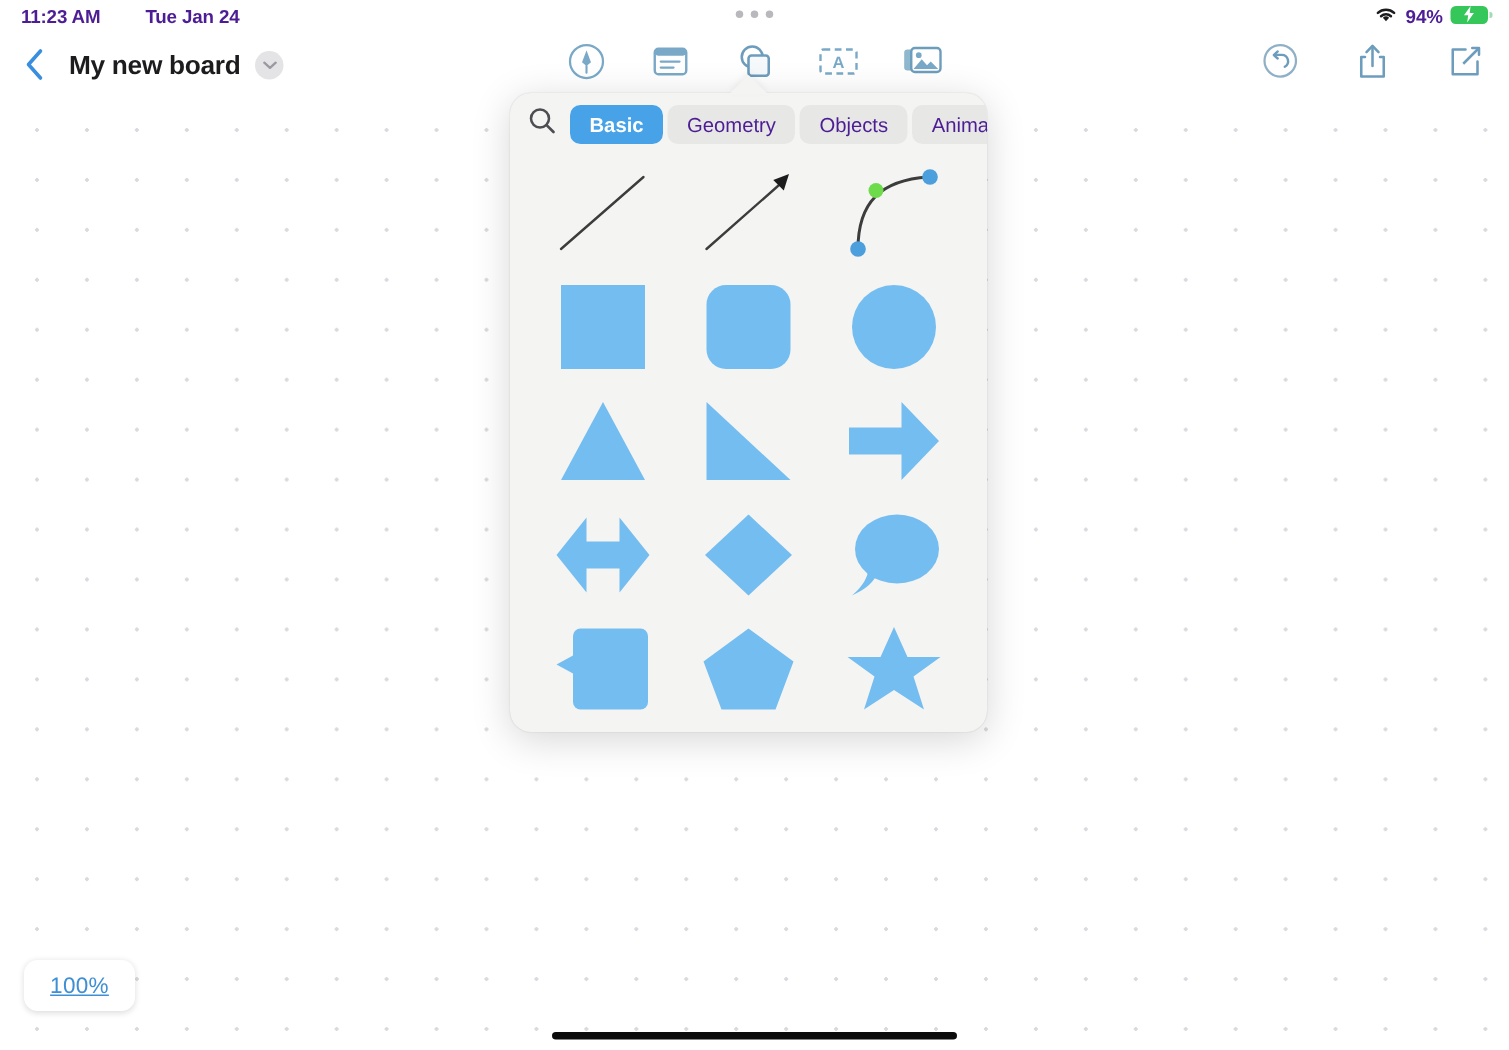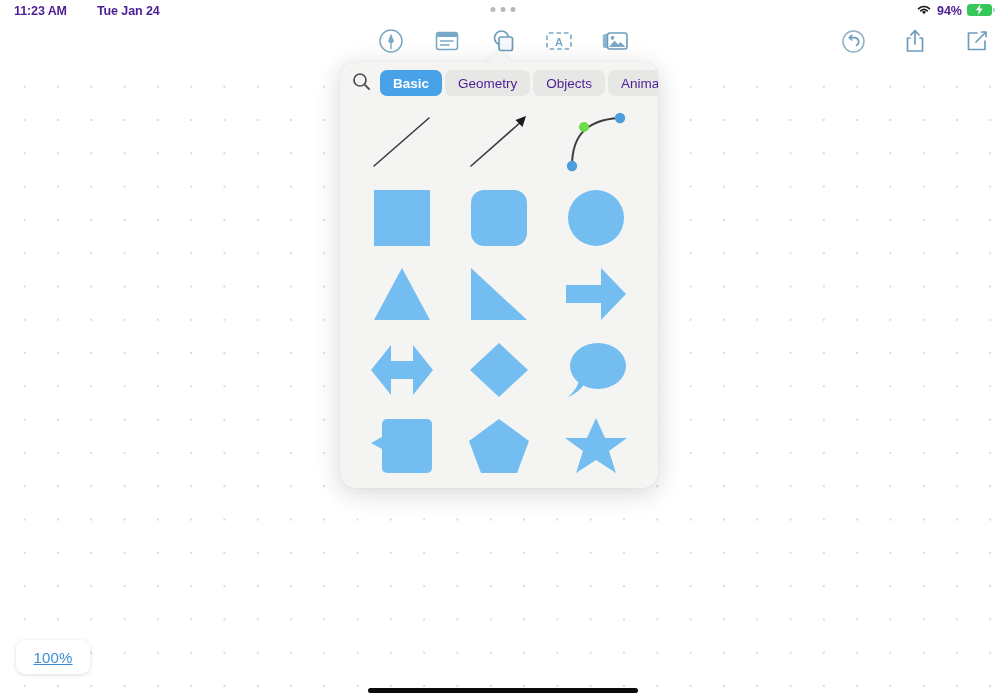--- a/index.html
+++ b/index.html
@@ -299,20 +299,35 @@
   </div>
 
   <div class="multitask-handle">
     <span></span>
       <span></span>
       <span></span>
   </div>
 
   <div class="toolbar">
 
+    <div class="tb-left">
+      <div class="back-chevron">
+        <svg width="14" height="22" viewBox="0 0 14 22">
+          <path d="M11 2 L3 11 L11 20" stroke="#3a8ee0" stroke-width="2.4" fill="none" stroke-linecap="round" stroke-linejoin="round"></path>
+        </svg>
+      </div>
+      <span class="board-title">My new board</span>
+      <div class="title-chevron-btn">
+        <span>
+          <svg width="10" height="7" viewBox="0 0 10 7">
+            <path d="M1.2 1.8 L5 5.2 L8.8 1.8" stroke="#9a9aa0" stroke-width="1.6" fill="none" stroke-linecap="round" stroke-linejoin="round"></path>
+          </svg>
+        </span>
+      </div>
+    </div>
 
     <div class="tb-center">
 
       <div class="tool-btn">
         <span>
           <svg width="26" height="26" viewBox="0 0 26 26">
             <circle cx="13" cy="13" r="11" stroke="#7aa9c7" stroke-width="1.5" fill="none"></circle>
             <path d="M13 5.5 L16 13.5 L13 16 L10 13.5 Z" fill="#7aa9c7"></path>
             <path d="M13 16 L13 20.5" stroke="#7aa9c7" stroke-width="1.4" stroke-linecap="round"></path>
           </svg>

